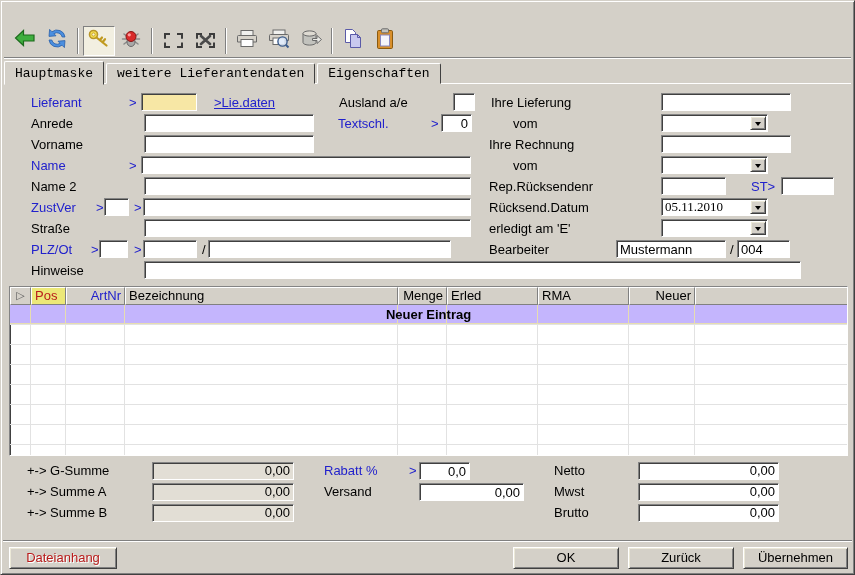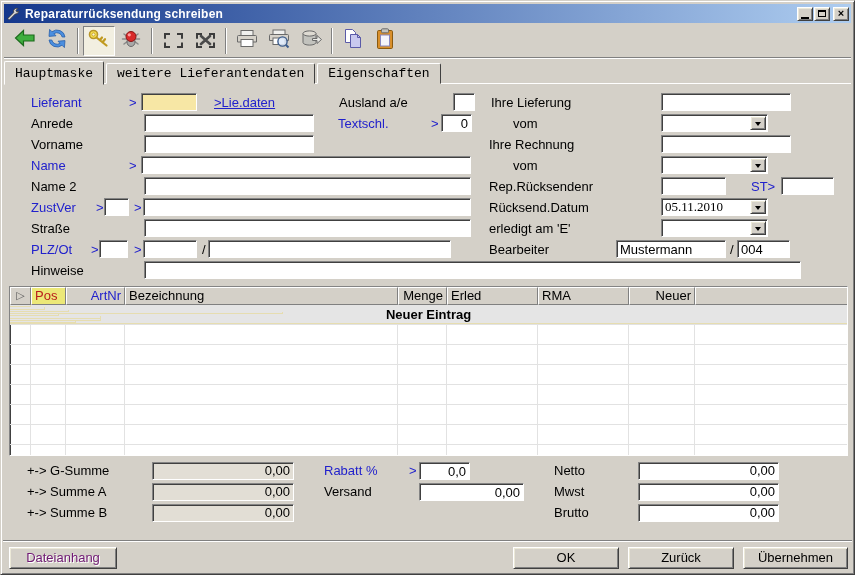--- a/index.html
+++ b/index.html
@@ -79,60 +79,41 @@
   .thead{display:flex;height:18px;}
   .th{
     height:18px;background:#d4d0c8;padding:0 3px;line-height:15px;
     border:1px solid;border-color:#fff #808080 #808080 #fff;white-space:nowrap;overflow:hidden;
   }
   .th.pos{background:#ece878;color:#b91c1c;}
   .th.artnr{color:#2121cc;text-align:right;}
   .th.right{text-align:right;}
   .tr{display:flex;height:20px;border-bottom:1px solid #e2e2e2;position:relative;}
   .tr .td{height:100%;border-right:1px solid #e2e2e2;}
-  .tr.newrow{background:#e5e5e5;flex-direction:column;}
+  .tr.newrow{background:#c4b5fd;}
   .tr.newrow .td{border-right:1px solid #e6ddb0;border-bottom:1px solid #e6ddb0;}
   .newrow-label{position:absolute;left:0;right:0;top:0;height:20px;line-height:19px;text-align:center;font-weight:bold;}
   .c0{width:21px;}.c1{width:35px;}.c2{width:59px;}.c3{width:273px;}.c4{width:49px;}
   .c5{width:91px;}.c6{width:91px;}.c7{width:66px;}.c8{flex:1;border-right:none !important;}
   .th.c0{text-align:center;color:#5a5a5a;font-size:11px;line-height:14px;}
   
   .groove{position:absolute;left:2px;right:2px;top:539px;height:0;border-top:1px solid #808080;border-bottom:1px solid #fff;}
   .btn{
     position:absolute;height:22px;background:#d4d0c8;
     border:1px solid;border-color:#fff #404040 #404040 #fff;
     box-shadow:inset 1px 1px 0 #ece9d8, inset -1px -1px 0 #808080;
     text-align:center;line-height:20px;font-size:13px;cursor:default;
   }
-  .btn.disabled{color:#701a75;text-shadow:1px 1px 0 #fff;}
+  .btn.disabled{color:#b91c1c;text-shadow:1px 1px 0 #fff;}
 </style>
 </head>
 <body>
 
 <div class="window">
 
-  <div class="titlebar">
-    <span style="display:flex;">
-      <svg width="15" height="15" viewBox="0 0 16 16">
-        <path d="M2 13.2 L8.2 7 A3.4 3.4 0 0 1 12.6 2.6 L10.6 4.6 L11.4 6.2 L13.4 5.4 A3.4 3.4 0 0 1 9.8 8.6 L3.6 14.8 Z" fill="#d8d8d8" stroke="#404040" stroke-width="0.9"></path>
-      </svg>
-    </span>
-    <span class="title">Reparaturrücksendung schreiben</span>
-    <span class="win-btns">
-      <span class="win-btn">
-          <span class="glyph-min"></span>
-        </span>
-      <span class="win-btn">
-          <span class="glyph-max"></span>
-        </span>
-      <span class="win-btn close">
-          <span>×</span>
-        </span>
-    </span>
-  </div>
 
   <div class="toolbar">
     <span class="tb-btn">
       <span><svg width="24" height="24" viewBox="0 0 24 24">
             <path d="M10.5 3.5 L2.5 11 L10.5 18.5 V14 H21 V8 H10.5 Z" fill="#3fae3f" stroke="#1c6b1c" stroke-width="1.2"></path>
           </svg></span>
     </span>
     <span class="tb-btn">
       <span><svg width="24" height="24" viewBox="0 0 24 24">
         <path d="M20 10 A8 8 0 0 0 7 4.8 L4.6 2.4 L4 9.4 L11 8.8 L8.9 6.7 A5.4 5.4 0 0 1 17.2 10 Z" fill="#4b8fe0" stroke="#2b5fa8" stroke-width="0.8"></path>

